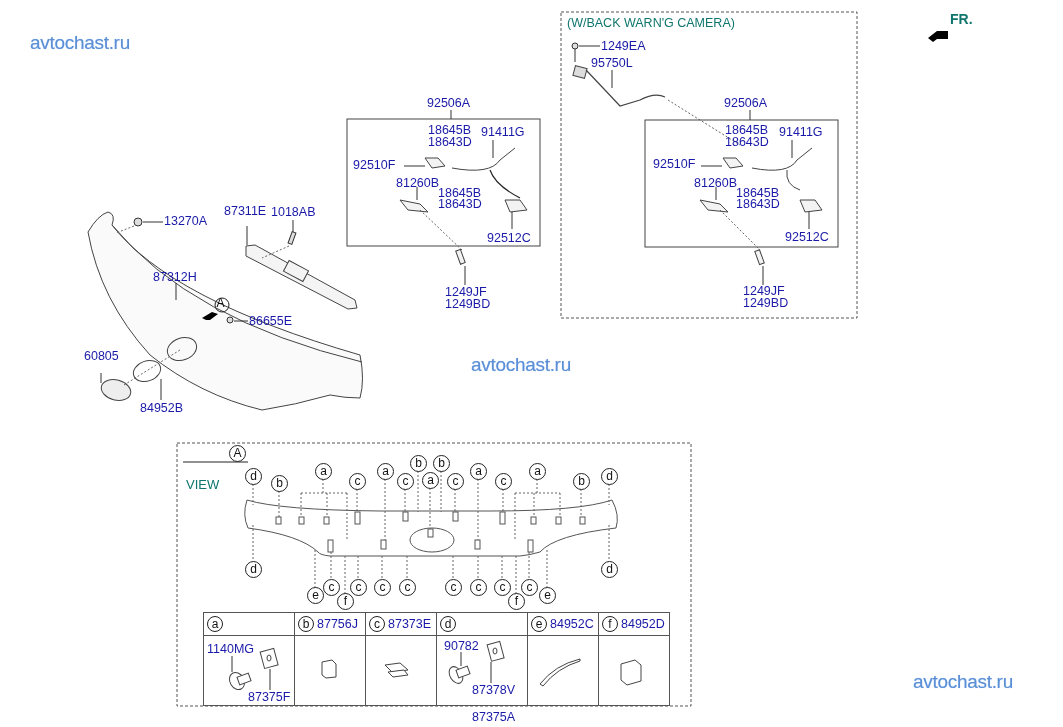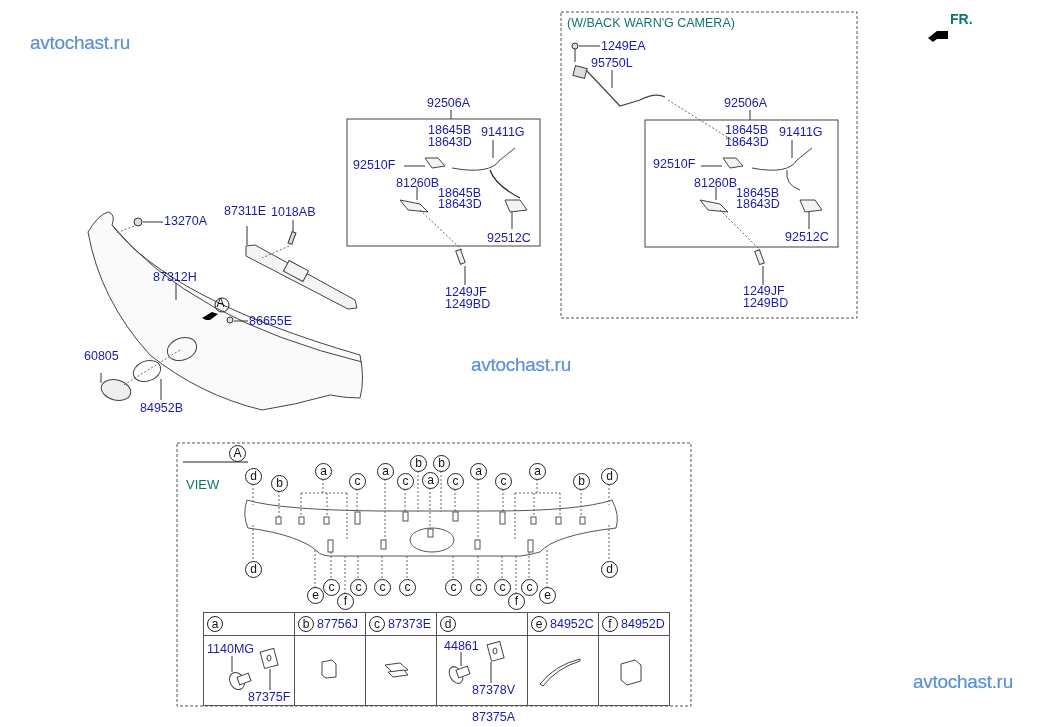--- a/index.html
+++ b/index.html
@@ -290,15 +290,15 @@
     <td></td>
     <td></td>
     <td></td>
     <td></td>
   </tr>
 </tbody>
   </table>
 
 <div class="pn" style="left:207px;top:643px;">1140MG</div>
 <div class="pn" style="left:248px;top:691px;">87375F</div>
-<div class="pn" style="left:444px;top:640px;">44861</div>
+<div class="pn" style="left:444px;top:640px;">90782</div>
 <div class="pn" style="left:472px;top:684px;">87378V</div>
 <div class="pn" style="left:472px;top:695px;margin-top:16px;">87375A</div>
 
 </body></html>

